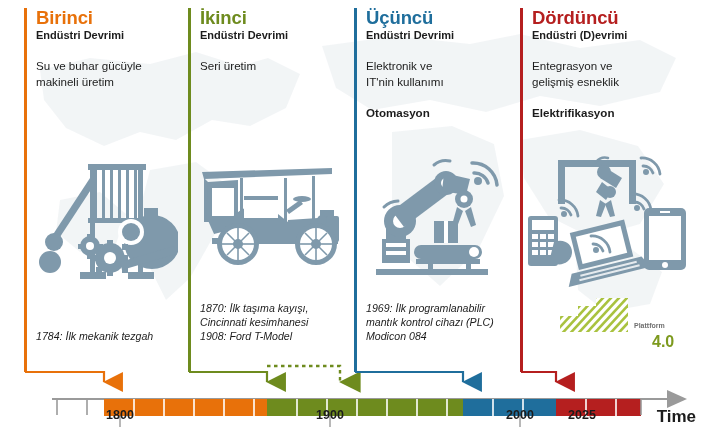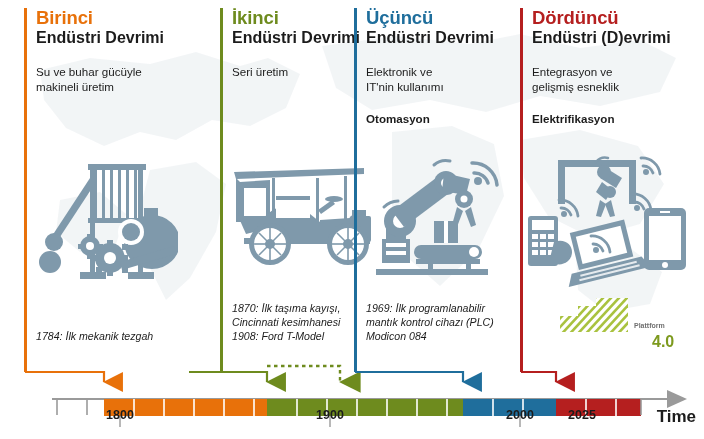--- a/index.html
+++ b/index.html
@@ -25,30 +25,30 @@
   .col {
     position: absolute;
     top: 8px;
     height: 364px;
     padding-left: 12px;
   }
   .col .rule {
     position: absolute; left: 0; top: 0; width: 2.5px; height: 100%;
   }
   .col.c1 { left: 24px;  width: 158px; }
-  .col.c2 { left: 188px; width: 160px; margin-left: 32px; }
+  .col.c2 { left: 188px; width: 160px; }
   .col.c3 { left: 354px; width: 160px; }
   .col.c4 { left: 520px; width: 180px; }
 
   .era-title {
     font-size: 18.5px; font-weight: bold; letter-spacing: -.1px;
     line-height: 1.05; margin-bottom: 2px;
   }
   .era-sub {
-    font-size: 16px; font-weight: bold; color: #1c1c1c;
+    font-size: 11px; font-weight: bold; color: #1c1c1c;
     line-height: 1.15;
   }
   .era-desc {
     margin-top: 16px;
     font-size: 11.6px; color: #1c1c1c; line-height: 1.35;
     white-space: pre-line;
   }
   .era-key {
     margin-top: 16px;
     font-size: 11.6px; font-weight: bold; color: #1c1c1c; line-height: 1.3;

